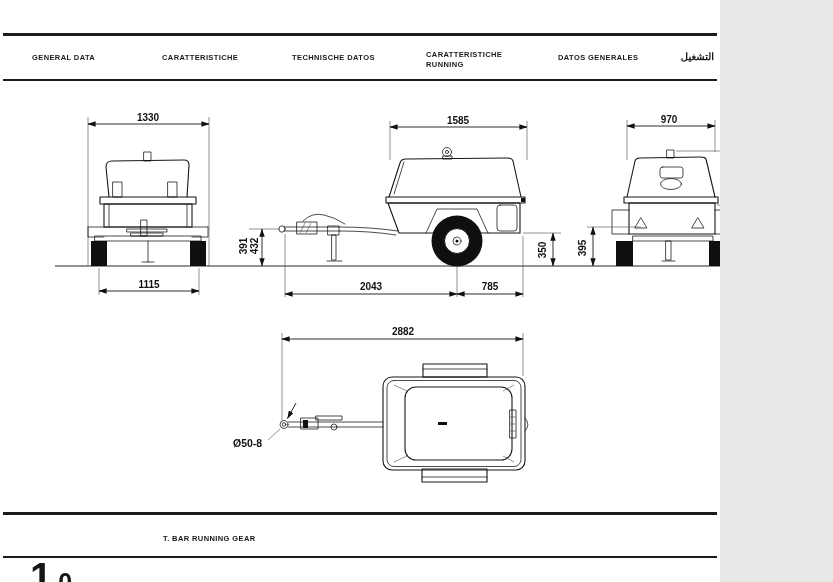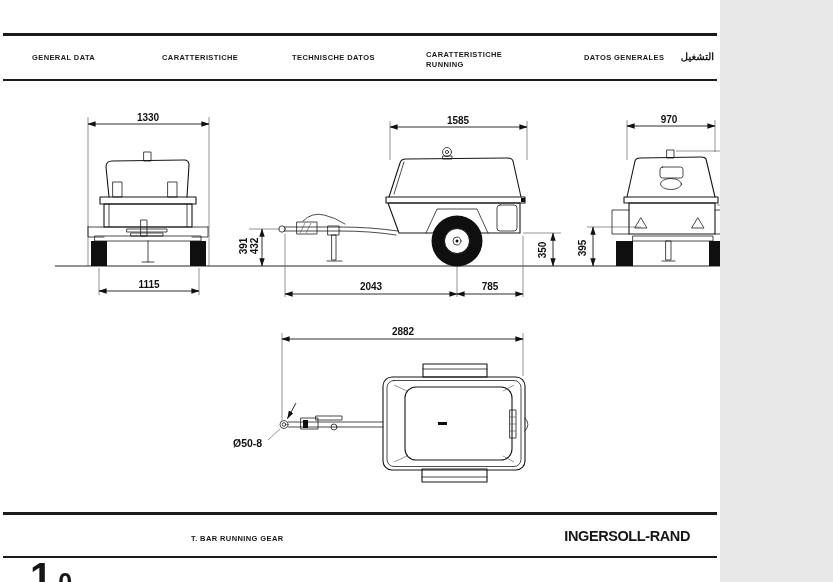--- a/index.html
+++ b/index.html
@@ -15,35 +15,35 @@
   .ol2{fill:none;stroke:#1d1d1d;stroke-width:.8;stroke-linejoin:round;stroke-linecap:round;}
   .thin{fill:none;stroke:#4a4a4a;stroke-width:.6;}
   .dim{fill:none;stroke:#161616;stroke-width:.9;}
   .blk{fill:#0f0f0f;stroke:none;}
   .gnd{fill:none;stroke:#262626;stroke-width:1;}
   .dtx{font-family:"Liberation Sans",sans-serif;font-size:10px;font-weight:bold;fill:#111;}
   
   .secnum{position:absolute;left:30px;top:511px;margin-top:44px;}
   .secnum .maj{font-size:40px;font-weight:bold;letter-spacing:-1px;}
   .secnum .min{font-size:25px;font-weight:bold;}
-  .sectitle{position:absolute;left:163px;top:534px;font-size:7.5px;font-weight:bold;letter-spacing:.4px;margin-left:28px;}
+  .sectitle{position:absolute;left:163px;top:534px;font-size:7.5px;font-weight:bold;letter-spacing:.4px;}
   .brand{position:absolute;right:30px;top:528px;font-size:14.5px;font-weight:bold;letter-spacing:-.4px;
          transform:scaleY(1.05);}
 </style>
 </head>
 <body>
 
 <div id="page">
 
   <div class="rule" style="top:33px;height:3px"></div>
   <span class="hlbl" style="left:32px;top:53px">GENERAL DATA</span>
   <span class="hlbl" style="left:162px;top:53px">CARATTERISTICHE</span>
   <span class="hlbl" style="left:292px;top:53px">TECHNISCHE DATOS</span>
   <span class="hlbl hlbl2" style="left:426px;top:50px"><span>CARATTERISTICHE</span><br><span>RUNNING</span></span>
-  <span class="hlbl" style="left:584px;top:53px">DATOS GENERALES</span>
+  <span class="hlbl" style="left:558px;top:53px">DATOS GENERALES</span>
   <span class="hlbl ar" style="right:6px;top:51px">التشغيل</span>
   <div class="rule" style="top:79px;height:2px"></div>
 
   <svg id="dwg" width="833" height="582" viewBox="0 0 833 582">
     <defs>
       <marker id="ae" markerWidth="9" markerHeight="6" refX="8.5" refY="3" orient="auto">
         <path d="M0,0 L9,3 L0,6 Z" fill="#111"></path>
       </marker>
       <marker id="as" markerWidth="9" markerHeight="6" refX="8.5" refY="3" orient="auto-start-reverse">
         <path d="M0,0 L9,3 L0,6 Z" fill="#111"></path>
@@ -228,16 +228,15 @@
         <line class="dim" x1="296" y1="403" x2="287.5" y2="418.5" marker-end="url(#ae)"></line>
         <line class="thin" x1="268" y1="440" x2="280" y2="429"></line>
         <text class="dtx" x="233" y="447" text-anchor="start" style="font-size:10.5px">Ø50-8</text>
       </g>
     </g>
   </svg>
 
   <div class="rule" style="top:512px;height:3px"></div>
   <div class="secnum"><span class="maj">1</span><span class="min">.0</span></div>
   <span class="sectitle">T. BAR RUNNING GEAR</span>
-  <span class="brand">INGERSOLL-RAND</span>
   <div class="rule" style="top:556px;height:2px"></div>
 
 </div>
 
 </body></html>

